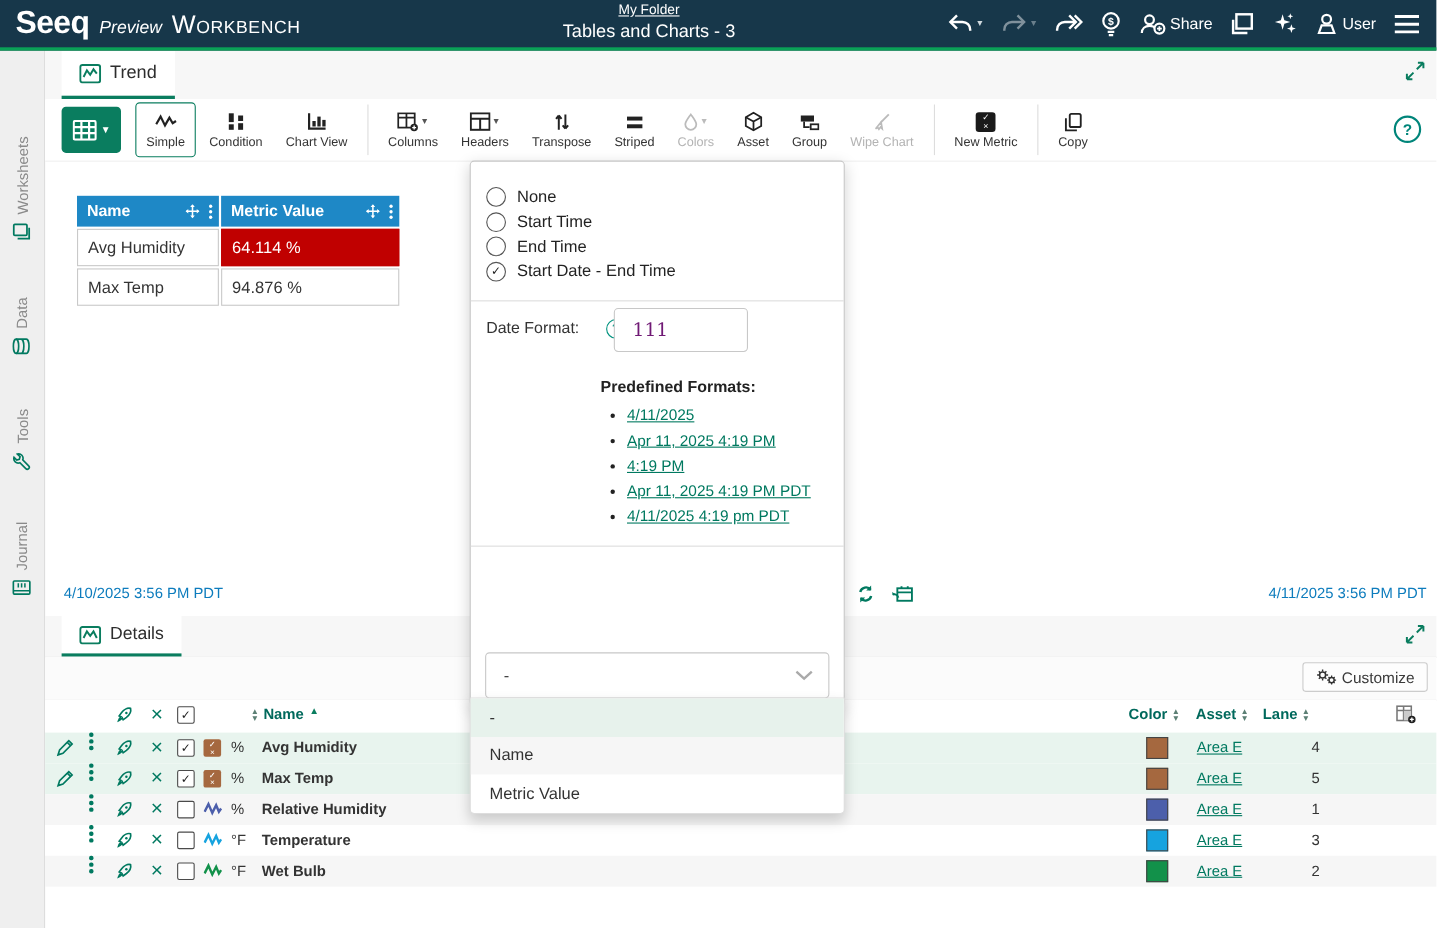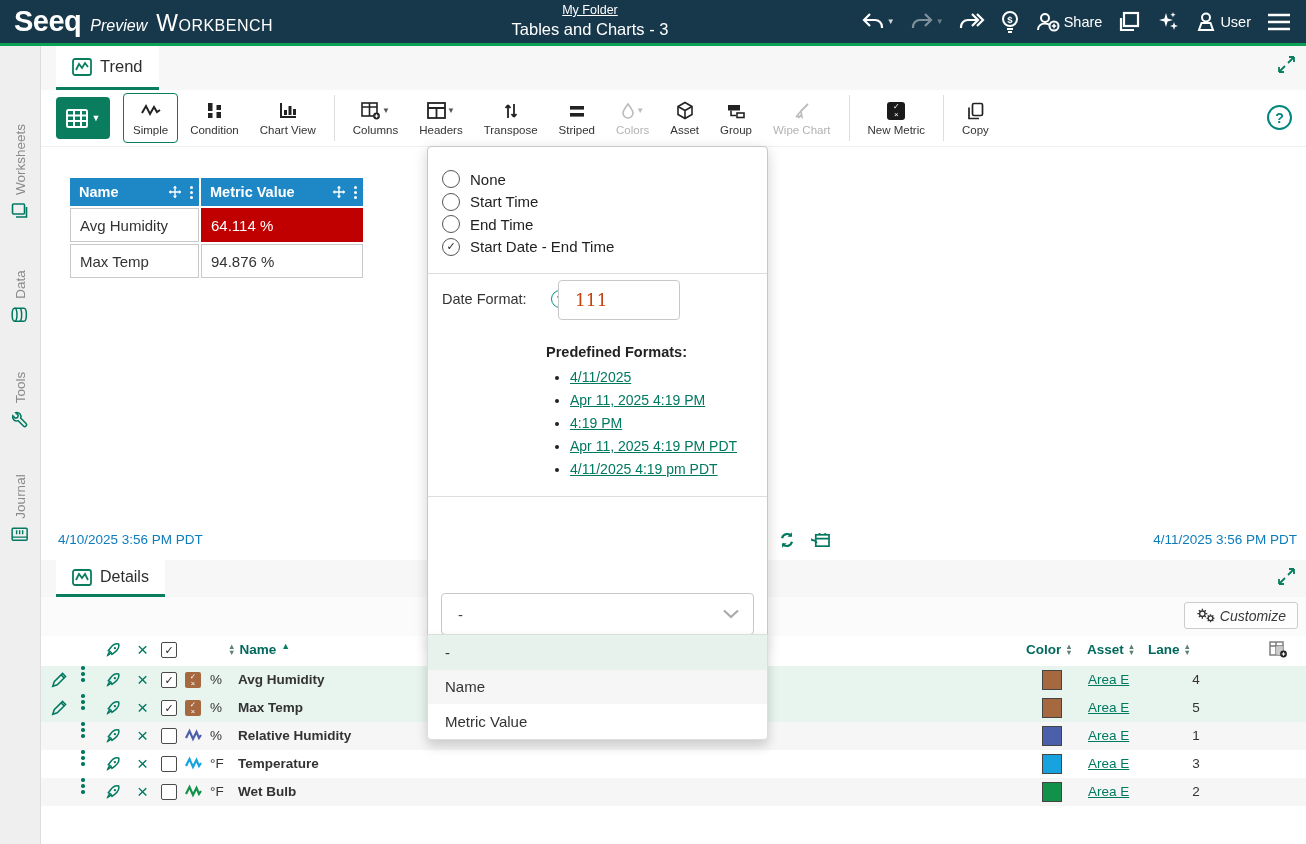--- a/index.html
+++ b/index.html
@@ -62,21 +62,21 @@
   
   .tstamp{position:absolute;top:486px;font-size:13.5px;color:#0d7cbd;}
   .ts-left{left:17px;}
   .ts-right{right:9px;}
   .ts-icons{position:absolute;top:485px;left:737px;display:flex;gap:14px;}
   
   .d-tabbar{top:514px;height:37px;}
   .d-tab{font-size:16px;}
   .d-subbar{position:absolute;left:0;right:0;top:551px;height:39px;background:#fbfbfb;border-bottom:1px solid #e5e5e5;}
   .customize{position:absolute;right:8px;top:5px;display:flex;align-items:center;gap:4px;border:1px solid #ccc;
-             background:#fdfdfd;border-radius:3px;padding:4px 11px;font-size:14px;color:#3a3a3a;cursor:pointer;font-style:italic;}
+             background:#fdfdfd;border-radius:3px;padding:4px 11px;font-size:14px;color:#3a3a3a;cursor:pointer;}
   .dtable{position:absolute;left:0;right:0;top:590px;}
   .dhead{position:relative;height:30px;background:#fff;}
   .drow{position:relative;height:28px;background:#fff;}
   .drow.sel{background:#e8f4ee;}
   .drow.stripe{background:#f6f6f6;}
   .dc{position:absolute;display:flex;align-items:center;}
   .c-pencil{left:10px;top:6px;cursor:pointer;}
   .c-dots{left:40px;top:7px;cursor:pointer;}
   .c-rocket{left:63px;top:5px;cursor:pointer;}
   .c-x{left:96px;top:1px;font-size:19px;color:#007960;cursor:pointer;line-height:26px;}
@@ -110,21 +110,21 @@
   .radio-row{display:flex;align-items:center;gap:10px;height:22.5px;cursor:pointer;}
   .radio{width:16px;height:16px;border:1.5px solid #555;border-radius:50%;display:flex;align-items:center;
          justify-content:center;font-size:11px;color:#222;background:#fff;flex:0 0 auto;}
   .radio-lbl{font-size:15px;color:#222;}
   .pop-hr{border:none;border-top:1px solid #ddd;margin:15px 0 0;}
   .df-row{position:relative;height:62px;}
   .df-label{position:absolute;left:14px;top:16px;font-size:14.5px;color:#333;display:flex;align-items:center;gap:24px;}
   .df-help{width:16px;height:16px;border:1.8px solid #00937f;border-radius:50%;color:#00937f;font-size:10.5px;
            font-weight:bold;display:flex;align-items:center;justify-content:center;cursor:pointer;}
   .df-input{position:absolute;left:130px;top:6px;width:104px;height:38px;border:1px solid #c8c8c8;border-radius:4px;
-            font-family:"DejaVu Serif",serif;font-size:17px;color:#c2410c;padding:0 0 0 16px;outline:none;}
+            font-family:"DejaVu Serif",serif;font-size:17px;color:#701a75;padding:0 0 0 16px;outline:none;}
   .pf-title{margin:8px 0 6px 118px;font-weight:bold;font-size:14.5px;color:#222;}
   .pf-list{margin:0 0 0 126px;padding:0 0 0 16px;}
   .pf-list li{font-size:14px;line-height:23px;color:#222;}
   .pf-list a{color:#007960;text-decoration:underline;cursor:pointer;}
   .ow-label{margin:12px 0 0 14px;font-size:14.5px;color:#333;}
   .ow-select{position:absolute;left:13px;right:13px;top:446px;height:40px;border:1px solid #c8c8c8;border-radius:4px;
              display:flex;align-items:center;font-size:15px;color:#444;padding-left:16px;cursor:pointer;background:#fff;}
   .ow-caret{position:absolute;right:14px;top:15px;}
   .dropdown{position:absolute;left:427px;top:634px;width:339px;background:#fff;border:1px solid #ddd;border-radius:0 0 4px 4px;
             box-shadow:0 6px 12px rgba(0,0,0,.175);z-index:60;}

